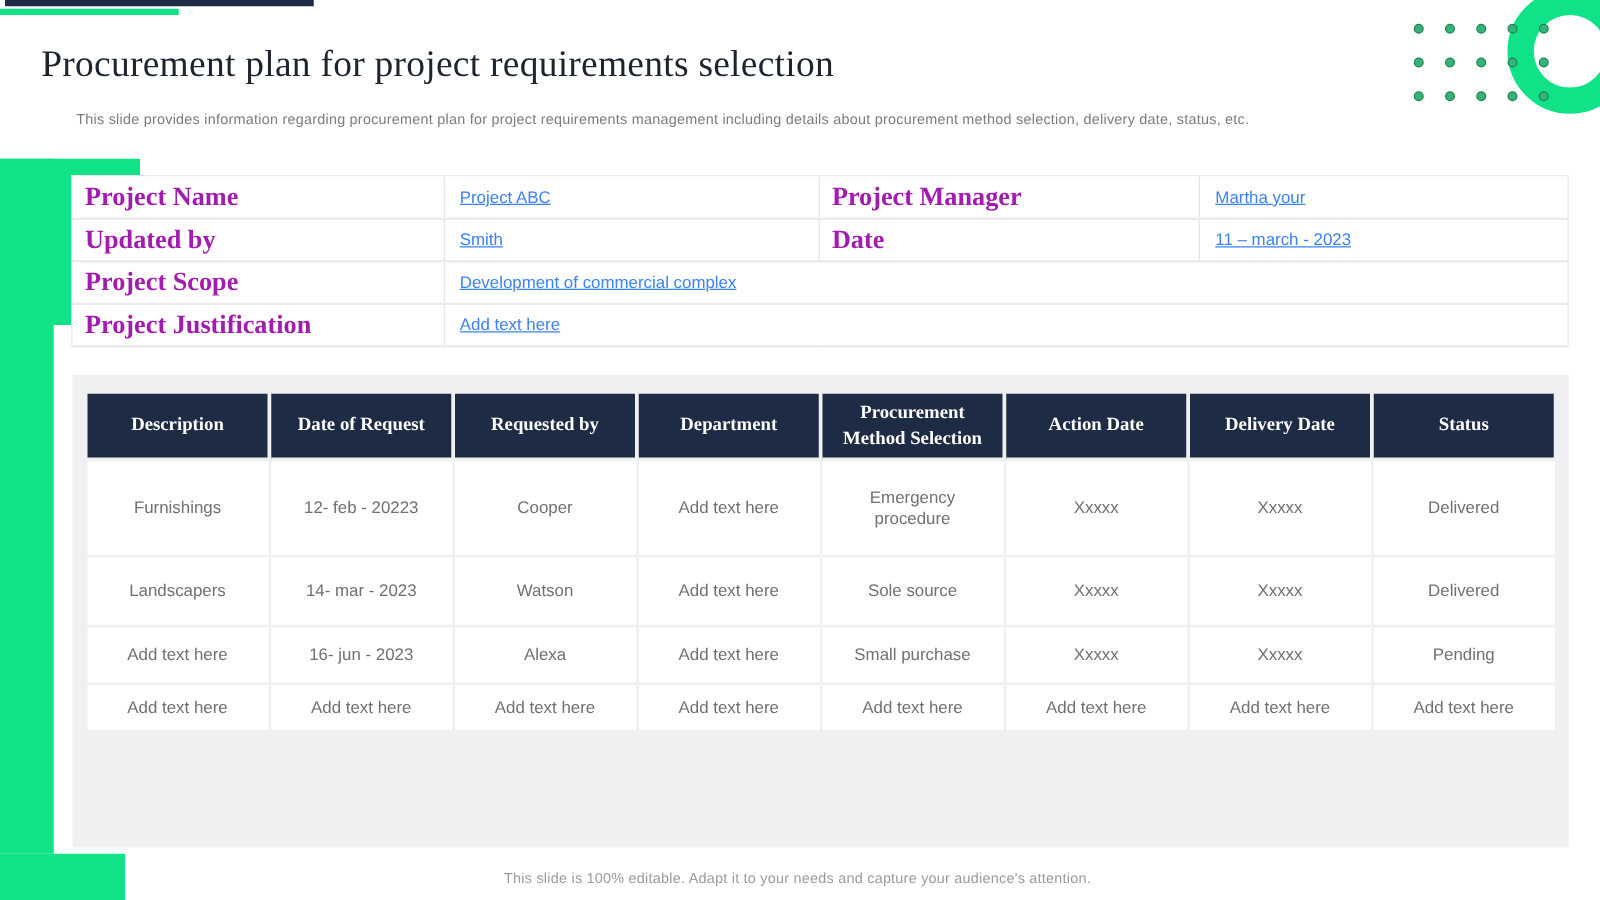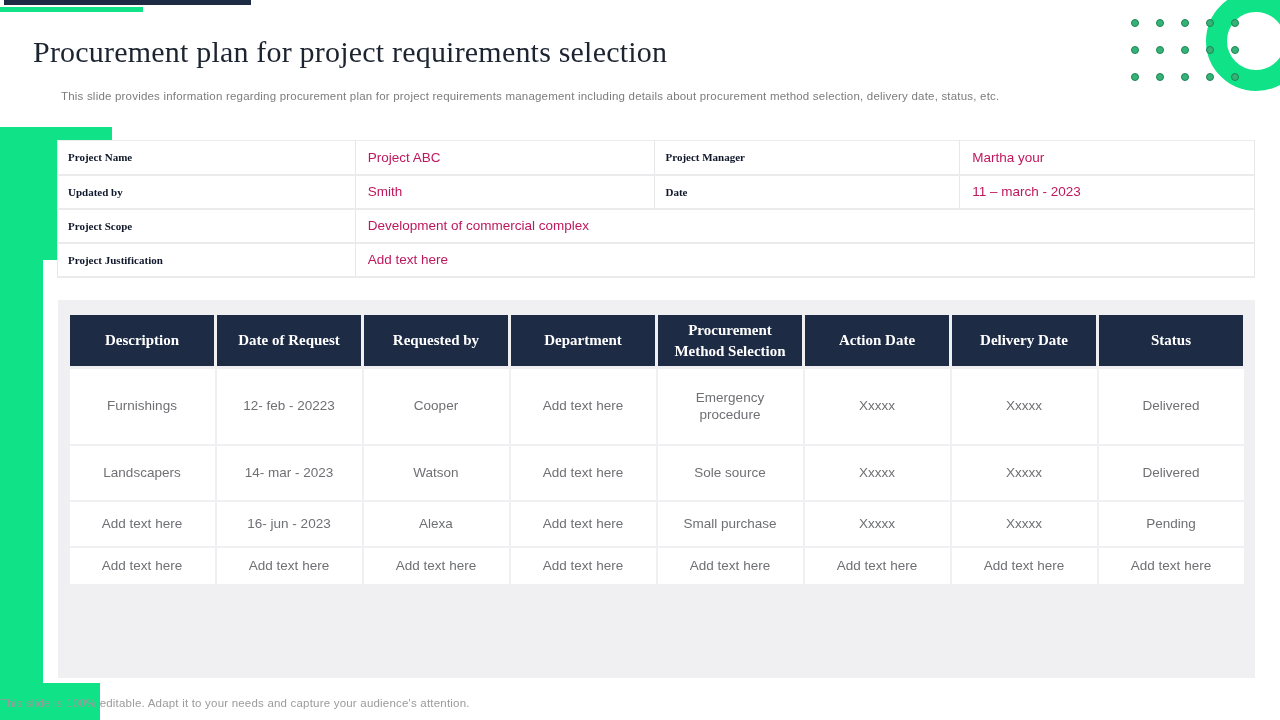--- a/index.html
+++ b/index.html
@@ -22,36 +22,36 @@
 
   
   .green-rect-top { position:absolute; left:0; top:127px; width:112px; height:133px; background:#10e287; }
   .green-bar-left { position:absolute; left:0; top:127px; width:43px; height:556px; background:#10e287; }
   .green-rect-bottom { position:absolute; left:0; top:683px; width:100px; height:37px; background:#10e287; }
 
   
   .info-table { position:absolute; left:57px; top:140px; width:1198px; border-collapse:collapse; background:#fff; }
   .info-table td { border:1px solid #e7e7ea; border-bottom:2px solid #ebebee; height:34px; vertical-align:middle; }
   .info-table tr:first-child td { border-top:1px solid #ececef; }
-  .info-table td.label { font-family:"Liberation Serif", serif; font-weight:bold; font-size:11px; color:#0f172a; padding-left:10px; }
-  .info-table td.value { font-size:13.5px; color:#be185d; padding-left:12px; }
+  .info-table td.label { font-family:"Liberation Serif", serif; font-weight:bold; font-size:21px; color:#a21caf; padding-left:10px; }
+  .info-table td.value { font-size:13.5px; color:#3b82f6; padding-left:12px;text-decoration:underline; }
 
   
   .main-panel { position:absolute; left:58px; top:300px; width:1197px; height:378px; background:#f0f0f2; padding:12px 9px; }
   .main-table { width:100%; border-collapse:collapse; table-layout:fixed; }
   .main-table th { background:#1e2b45; color:#ffffff; font-family:"Liberation Serif", serif; font-weight:bold; font-size:15px; height:54px; border:3px solid #f0f0f2; text-align:center; vertical-align:middle; line-height:1.35; padding:0 6px; }
   .main-table td { background:#ffffff; color:#6f7074; font-size:13.5px; text-align:center; vertical-align:middle; border:2px solid #f0f0f2; padding:0 16px; line-height:1.3; }
   .r1 td { height:80px; }
   .r2 td { height:77px; }
   .r3 td { height:56px; }
   .r4 td { height:46px; }
   .r5 td { height:38px; }
 
   
-  .footer-note { position:absolute; left:0; top:697px; width:1276px; text-align:left; font-size:11.5px; color:#9b9b9b; letter-spacing:.2px; }
+  .footer-note { position:absolute; left:0; top:697px; width:1276px; text-align:center; font-size:11.5px; color:#9b9b9b; letter-spacing:.2px; }
 </style>
 </head>
 <body>
 
 <div class="slide">
 
   <div class="top-navy-bar"></div>
   <div class="top-green-bar"></div>
 
   <div class="title">Procurement plan for project requirements selection</div>

